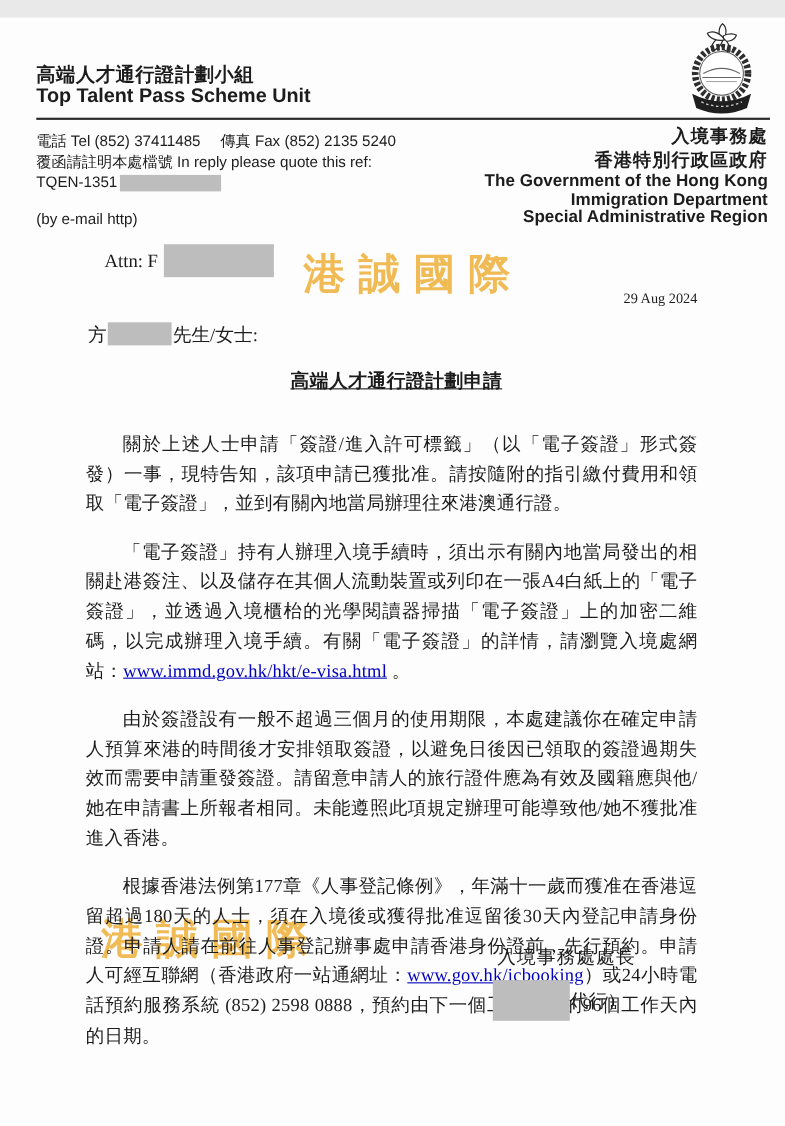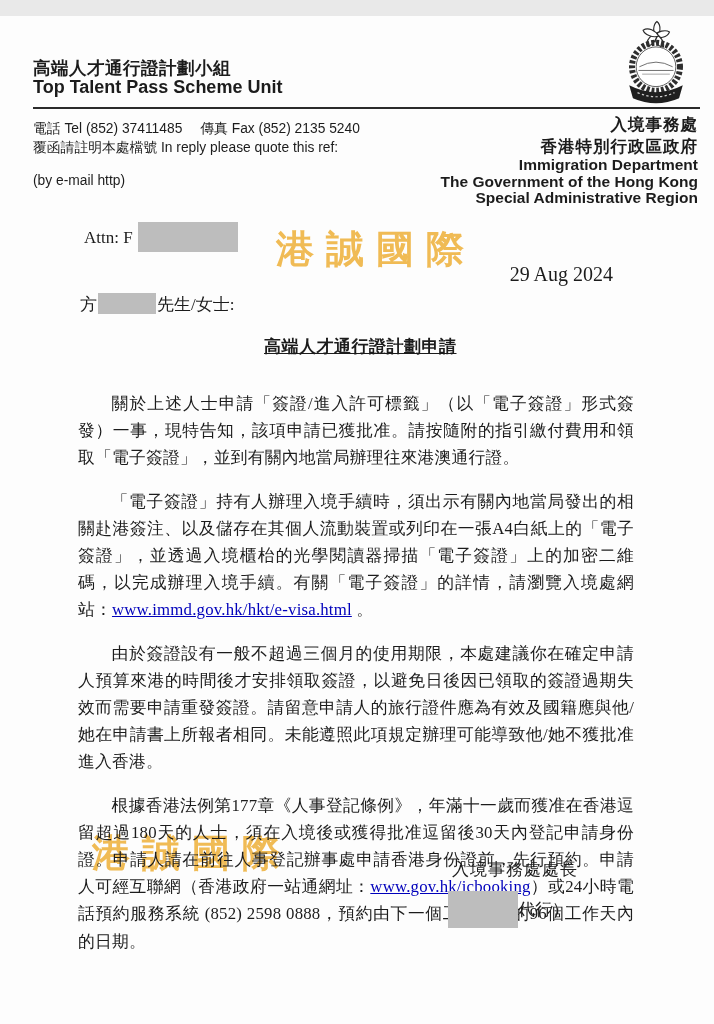--- a/index.html
+++ b/index.html
@@ -25,30 +25,30 @@
 
   .contact { position:absolute; left:33px; top:104px;
              font-family:"Liberation Sans","DejaVu Sans",sans-serif;
              font-size:13.8px; line-height:18.5px; }
   .contact .row { white-space:nowrap; }
   .contact .gap { display:inline-block; width:18px; }
   .email-only { margin-top:15px; }
 
   .redact { display:inline-block; background:#BDBDBD; vertical-align:middle; }
 
-  .attn { position:absolute; left:84px; top:206px; font-size:17px; }
+  .attn { position:absolute; left:95px; top:206px; font-size:17px; }
   .attn .redact { width:100px; height:30px; margin-left:5px; vertical-align:-9px; }
 
   .watermark { position:absolute; color:#F0BB55;
                font-family:"Liberation Sans","DejaVu Sans",sans-serif;
                font-weight:700; font-size:38px; letter-spacing:12px; white-space:nowrap; }
   .wm1 { left:276px; top:208px; }
   .wm2 { left:92px; top:812px; }
 
-  .date { position:absolute; right:101px; top:247px; font-size:20px; }
+  .date { position:absolute; right:80px; top:247px; font-size:13px; }
 
   .salutation { position:absolute; left:80px; top:277px; font-size:17px; }
   .salutation .redact { width:58px; height:21px; vertical-align:-4px; margin:0 1px; }
 
   .subject-block { position:absolute; left:264px; top:317px; font-size:17px; line-height:23px; }
   .re-line { text-decoration:underline; }
   .subject-block .redact { width:146px; height:23px; vertical-align:-6px; margin-left:2px; }
   .subject-line { font-weight:700; text-decoration:underline; margin-top:2px; letter-spacing:0.5px; }
 
   .body-text { position:absolute; left:78px; top:374px; width:556px; }
@@ -89,30 +89,33 @@
     <path d="M21 50 Q 39 40 57 50" fill="none" stroke="#666" stroke-width="1"></path>
     <line x1="20" y1="54" x2="58" y2="54" stroke="#666" stroke-width="1"></line>
     <line x1="24" y1="58" x2="54" y2="58" stroke="#888" stroke-width="0.8"></line>
     <path d="M10 70 Q 39 85 68 70 L 64 84 Q 39 95 14 84 Z" fill="#1f1f1f"></path>
     <path d="M19 78 Q 39 87 59 78" stroke="#cfcfcf" stroke-width="1.3" fill="none" stroke-dasharray="2.5 2.5"></path>
   </svg>
 
   <div class="gov-block">
     <div class="gov-zh">入境事務處</div>
     <div class="gov-zh">香港特別行政區政府</div>
+    <div class="gov-en">The Government of the Hong Kong</div>
     <div class="gov-en">Immigration Department</div>
-    <div class="gov-en">The Government of the Hong Kong</div>
     <div class="gov-en">Special Administrative Region</div>
   </div>
 
   <div class="contact">
     <div class="row">
       <span>電話 Tel (852) 37411485</span><span class="gap"></span><span>傳真 Fax (852) 2135 5240</span>
     </div>
     <div class="row">覆函請註明本處檔號 In reply please quote this ref:</div>
+    <div class="row">
+      <span>TQEN-1351</span><span class="redact" style="width:92px;height:15px;margin-left:2px;"></span>
+    </div>
     <div class="email-only">(by e-mail http)</div>
   </div>
 
   <div class="attn">
     <span>Attn: F</span><span class="redact"></span>
   </div>
 
   <div class="watermark wm1">港誠國際</div>
   <div class="watermark wm2">港誠國際</div>
 

